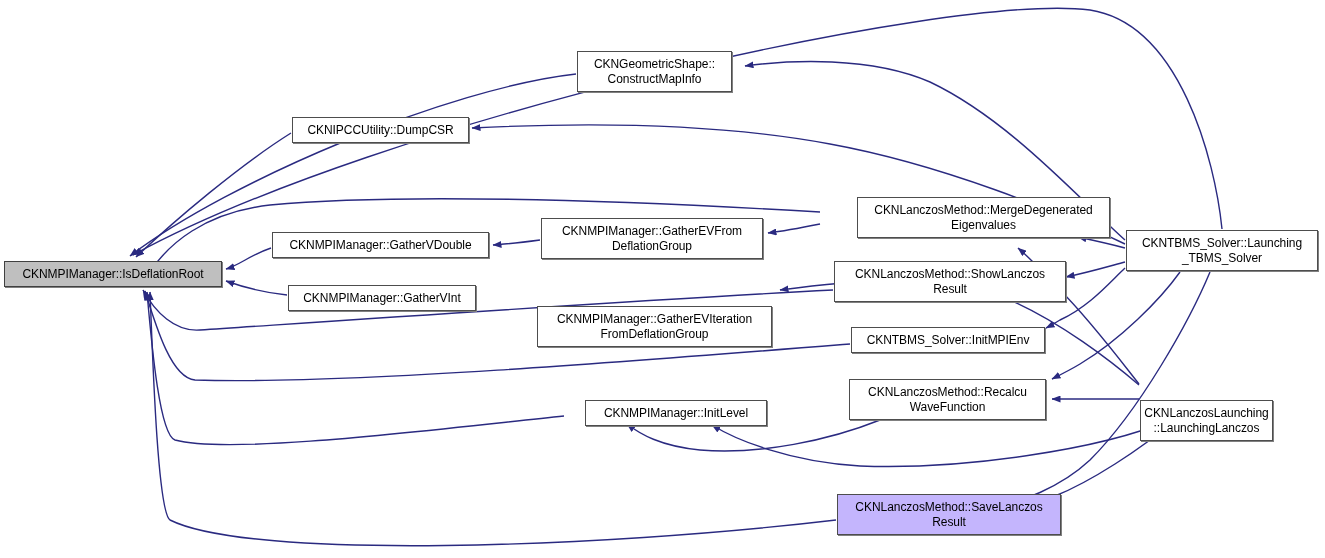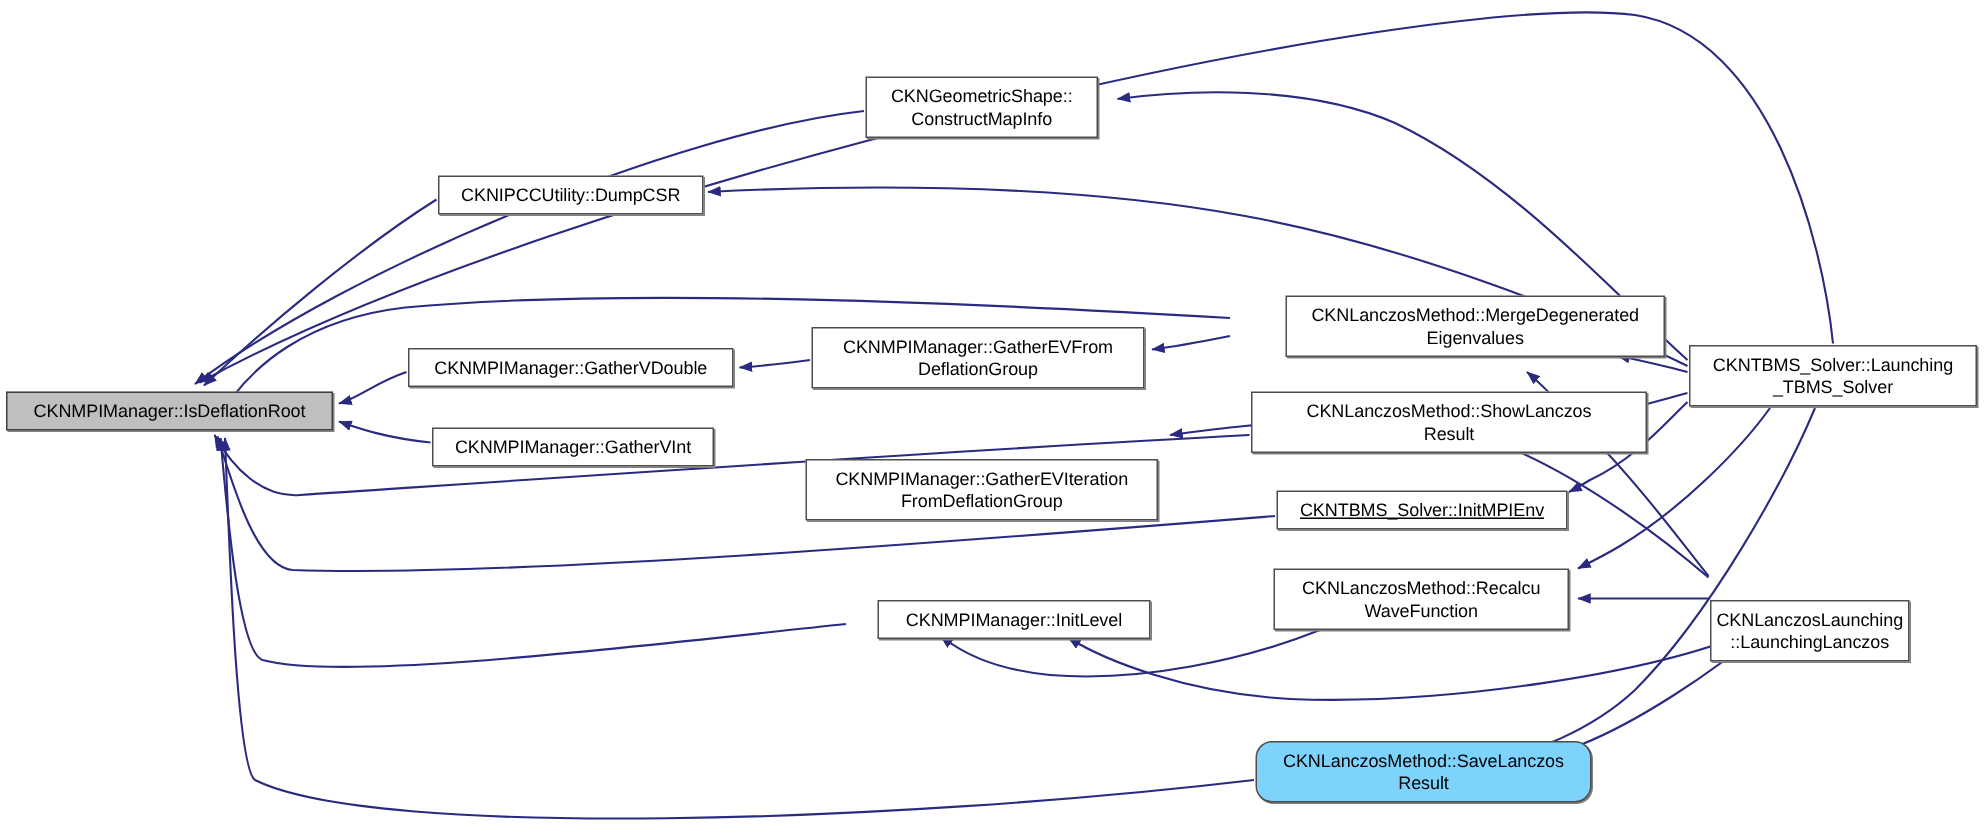--- a/index.html
+++ b/index.html
@@ -100,27 +100,27 @@
       <div class="node" style="left: 577px; top: 51px; width: 155px; height: 41px; background: rgb(255, 255, 255); border-color: rgb(77, 77, 77);"><span class="node-label">CKNGeometricShape::
 ConstructMapInfo</span></div>
       <div class="node" style="left: 292px; top: 117px; width: 177px; height: 26px; background: rgb(255, 255, 255); border-color: rgb(77, 77, 77);"><span class="node-label">CKNIPCCUtility::DumpCSR</span></div>
       <div class="node" style="left: 272px; top: 232px; width: 217px; height: 26px; background: rgb(255, 255, 255); border-color: rgb(77, 77, 77);"><span class="node-label">CKNMPIManager::GatherVDouble</span></div>
       <div class="node" style="left: 541px; top: 218px; width: 222px; height: 41px; background: rgb(255, 255, 255); border-color: rgb(77, 77, 77);"><span class="node-label">CKNMPIManager::GatherEVFrom
 DeflationGroup</span></div>
       <div class="node" style="left: 857px; top: 197px; width: 253px; height: 41px; background: rgb(255, 255, 255); border-color: rgb(77, 77, 77);"><span class="node-label">CKNLanczosMethod::MergeDegenerated
 Eigenvalues</span></div>
       <div class="node" style="left: 1126px; top: 230px; width: 192px; height: 41px; background: rgb(255, 255, 255); border-color: rgb(77, 77, 77); justify-content: center;"><span class="node-label">CKNTBMS_Solver::Launching
 _TBMS_Solver</span></div>
-      <div class="node" style="left: 834px; top: 261px; width: 264px; height: 41px; background: rgb(255, 255, 255); border-color: rgb(77, 77, 77); justify-content: center;"><span class="node-label">CKNLanczosMethod::ShowLanczos
+      <div class="node" style="left: 834px; top: 261px; width: 232px; height: 41px; background: rgb(255, 255, 255); border-color: rgb(77, 77, 77); justify-content: center;"><span class="node-label">CKNLanczosMethod::ShowLanczos
 Result</span></div>
       <div class="node" style="left: 288px; top: 285px; width: 188px; height: 26px; background: rgb(255, 255, 255); border-color: rgb(77, 77, 77);"><span class="node-label">CKNMPIManager::GatherVInt</span></div>
       <div class="node" style="left: 537px; top: 287px; width: 235px; height: 41px; background: rgb(255, 255, 255); border-color: rgb(77, 77, 77); margin-top: 19px;"><span class="node-label">CKNMPIManager::GatherEVIteration
 FromDeflationGroup</span></div>
-      <div class="node" style="left: 851px; top: 327px; width: 194px; height: 26px; background: rgb(255, 255, 255); border-color: rgb(77, 77, 77); text-decoration: underline;"><span class="node-label">CKNTBMS_Solver::InitMPIEnv</span></div>
+      <div class="node" style="left: 851px; top: 327px; width: 194px; height: 26px; background: rgb(255, 255, 255); border-color: rgb(77, 77, 77);"><span class="node-label">CKNTBMS_Solver::InitMPIEnv</span></div>
       <div class="node" style="left: 849px; top: 379px; width: 197px; height: 41px; background: rgb(255, 255, 255); border-color: rgb(77, 77, 77);"><span class="node-label">CKNLanczosMethod::Recalcu
 WaveFunction</span></div>
       <div class="node" style="left: 1140px; top: 400px; width: 133px; height: 41px; background: rgb(255, 255, 255); border-color: rgb(77, 77, 77);"><span class="node-label">CKNLanczosLaunching
 ::LaunchingLanczos</span></div>
       <div class="node" style="left: 585px; top: 400px; width: 182px; height: 26px; background: rgb(255, 255, 255); border-color: rgb(77, 77, 77);"><span class="node-label">CKNMPIManager::InitLevel</span></div>
-      <div class="node" style="left: 837px; top: 494px; width: 224px; height: 41px; background: #7dd3fc; border-color: rgb(77, 77, 77); border-radius: 11px;"><span class="node-label">CKNLanczosMethod::SaveLanczos
+      <div class="node" style="left: 837px; top: 494px; width: 224px; height: 41px; background: #c4b5fd; border-color: rgb(77, 77, 77);"><span class="node-label">CKNLanczosMethod::SaveLanczos
 Result</span></div>
     </div>
 </div>
 
 </body></html>

